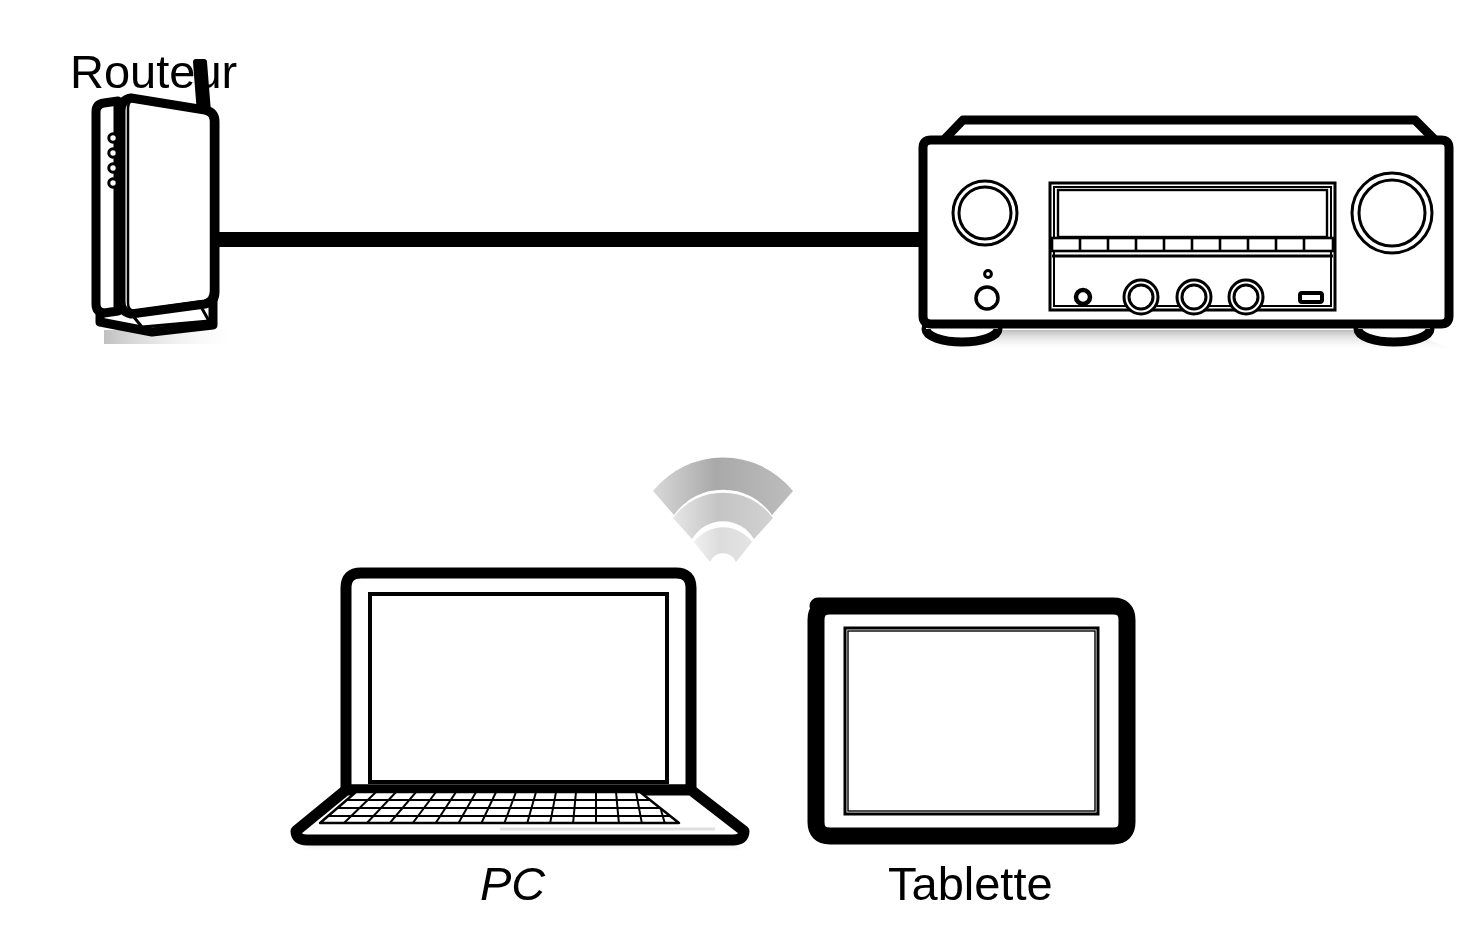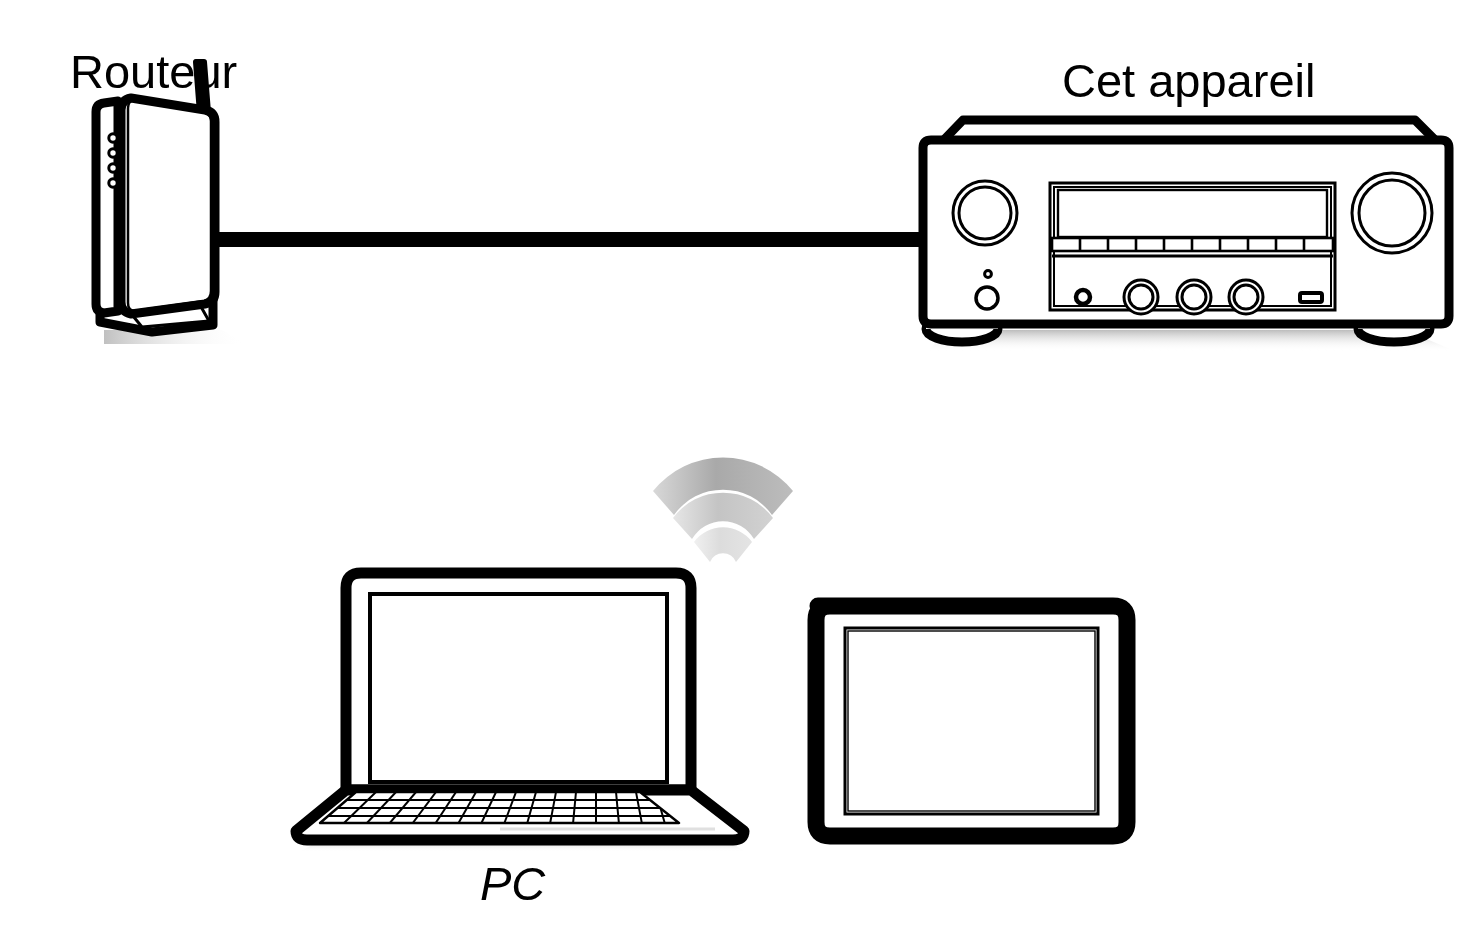--- a/index.html
+++ b/index.html
@@ -241,16 +241,16 @@
     </g>
 
     <g>
       <path d="M818 606 Q818 606 830 606 L1113 606 Q1127 606 1127 620 L1127 822 Q1127 836 1113 836 L830 836 Q816 836 816 822 L816 620 Q816 606 830 606 Z" fill="#ffffff" stroke="#000000" stroke-width="17" stroke-linejoin="round"></path>
       <rect x="845" y="628" width="253" height="186" fill="#ffffff" stroke="#000000" stroke-width="3"></rect>
       <rect x="848" y="631" width="247" height="180" fill="#ffffff" stroke="#000000" stroke-width="1.4"></rect>
     </g>
   </svg>
 
   <div class="dev-label" id="label-router">Routeur</div>
-  <div class="dev-label" id="label-receiver">Cet appareil</div>
   <div class="dev-label" id="label-pc">PC</div>
+  <div class="dev-label" id="label-tablet">Tablette</div>
 
 </div>
 
 </body></html>

